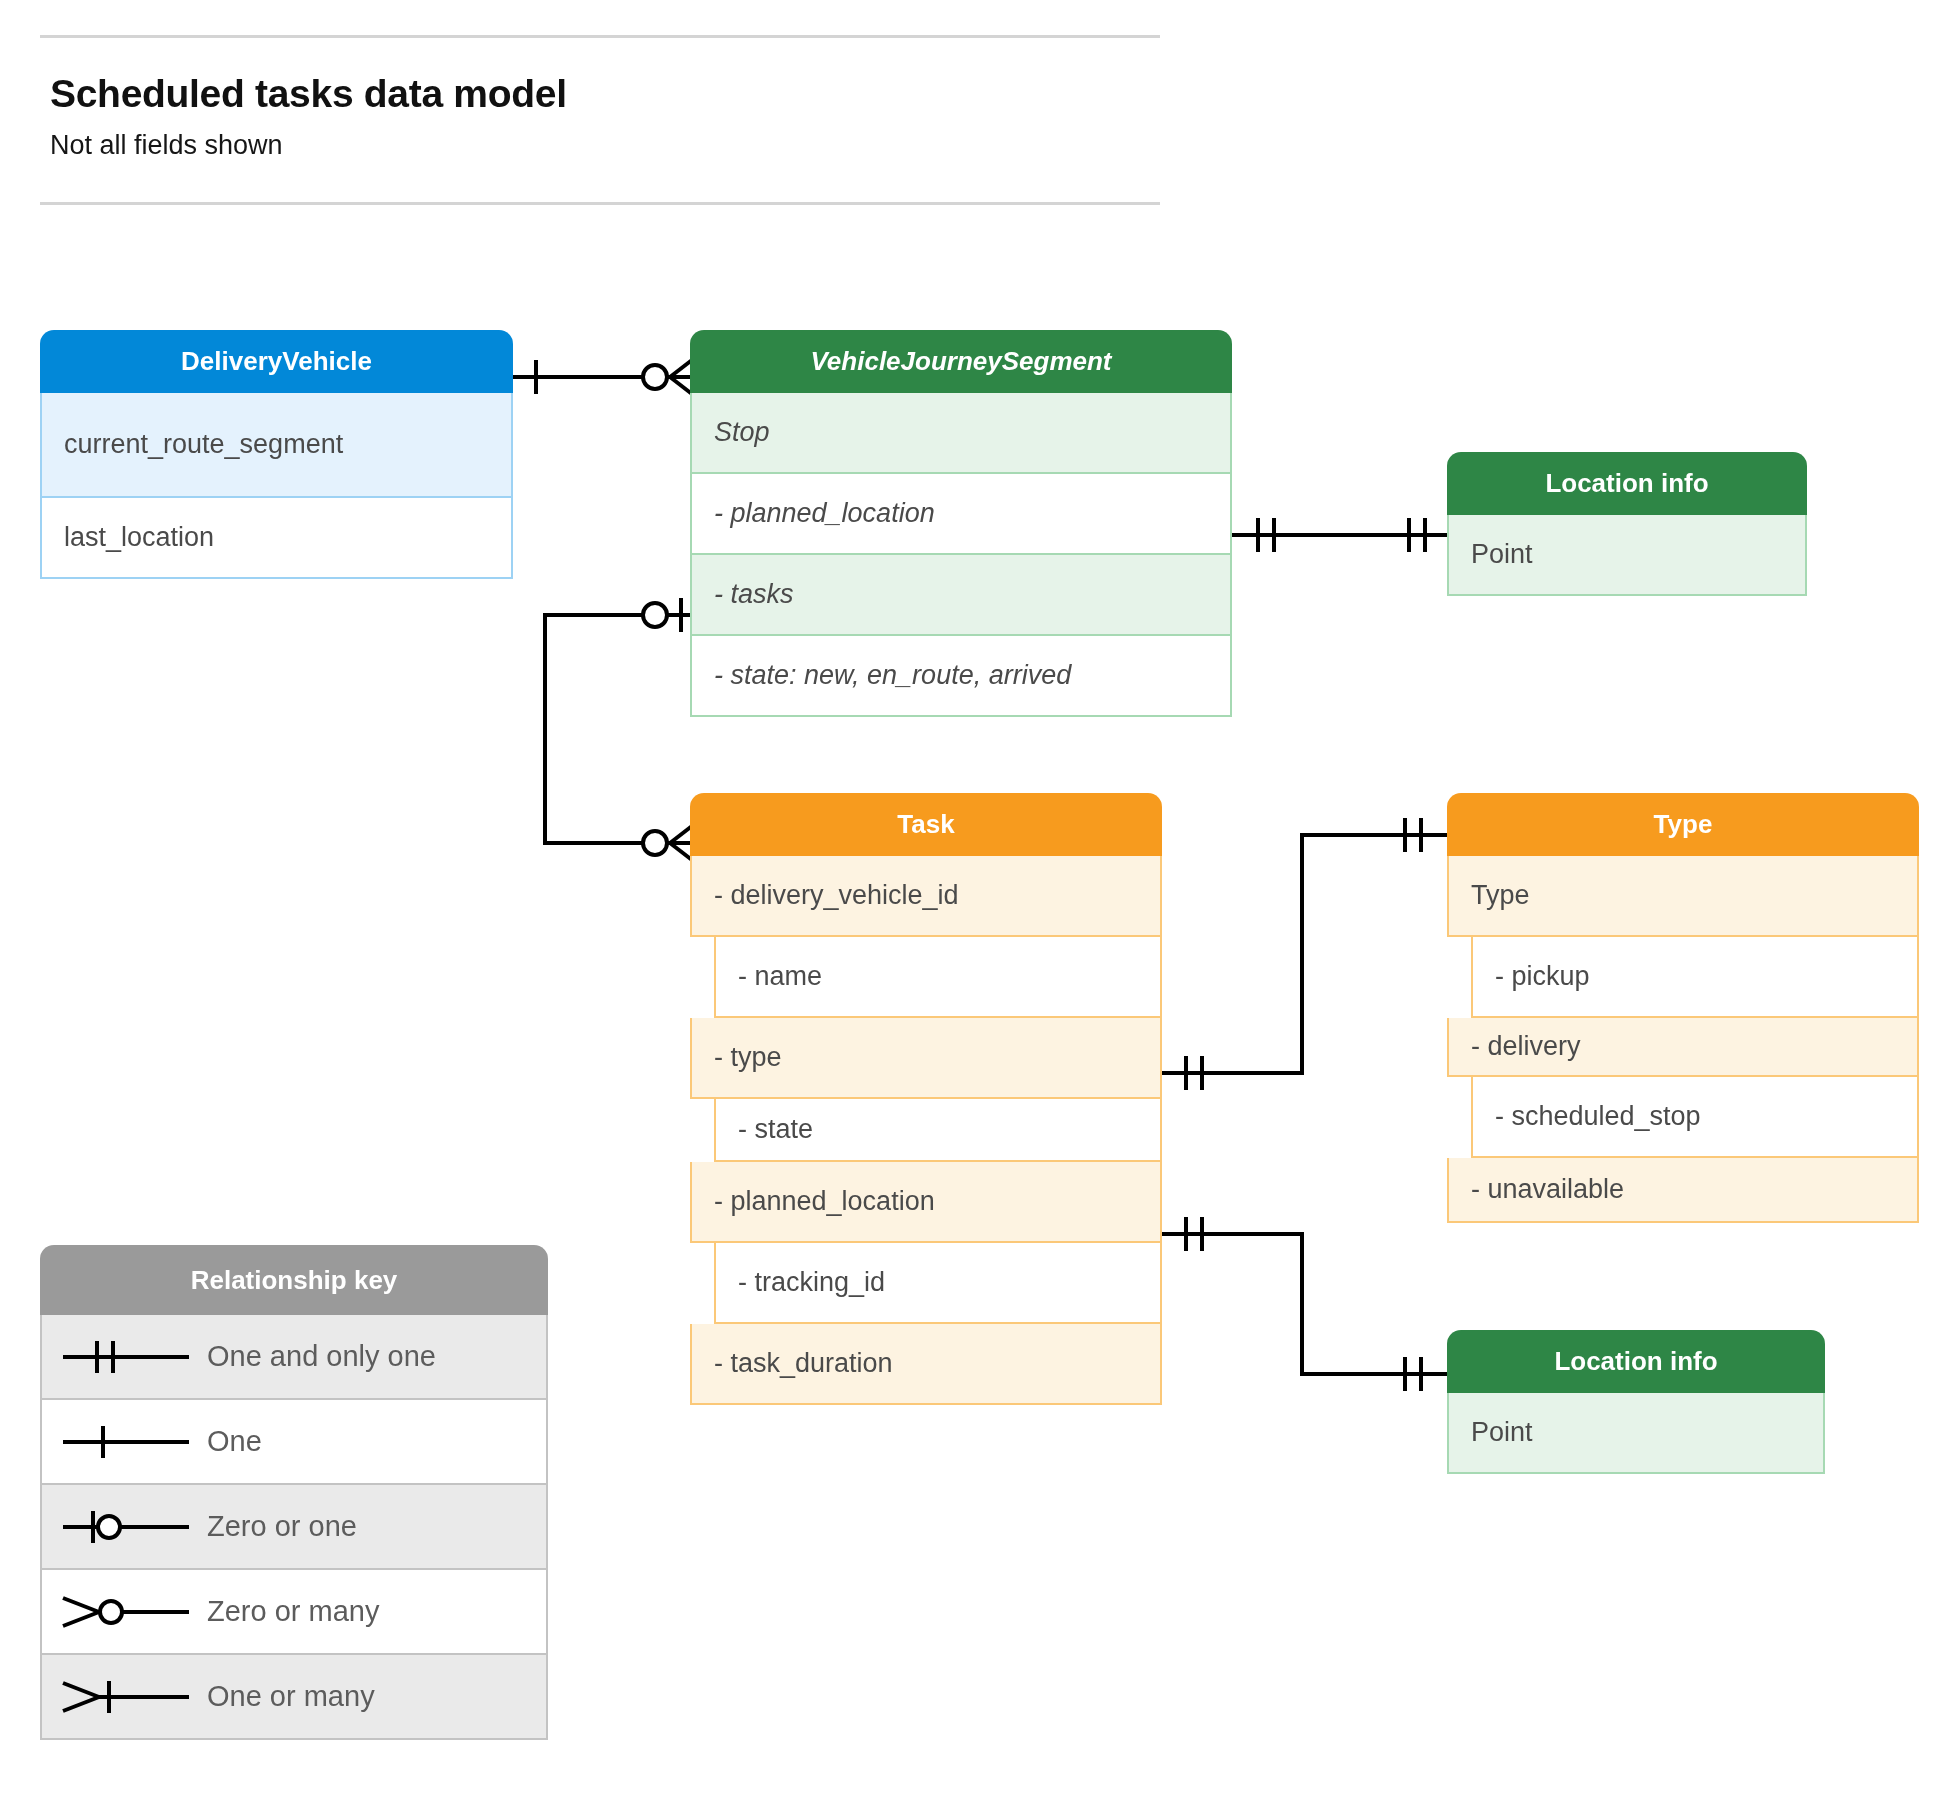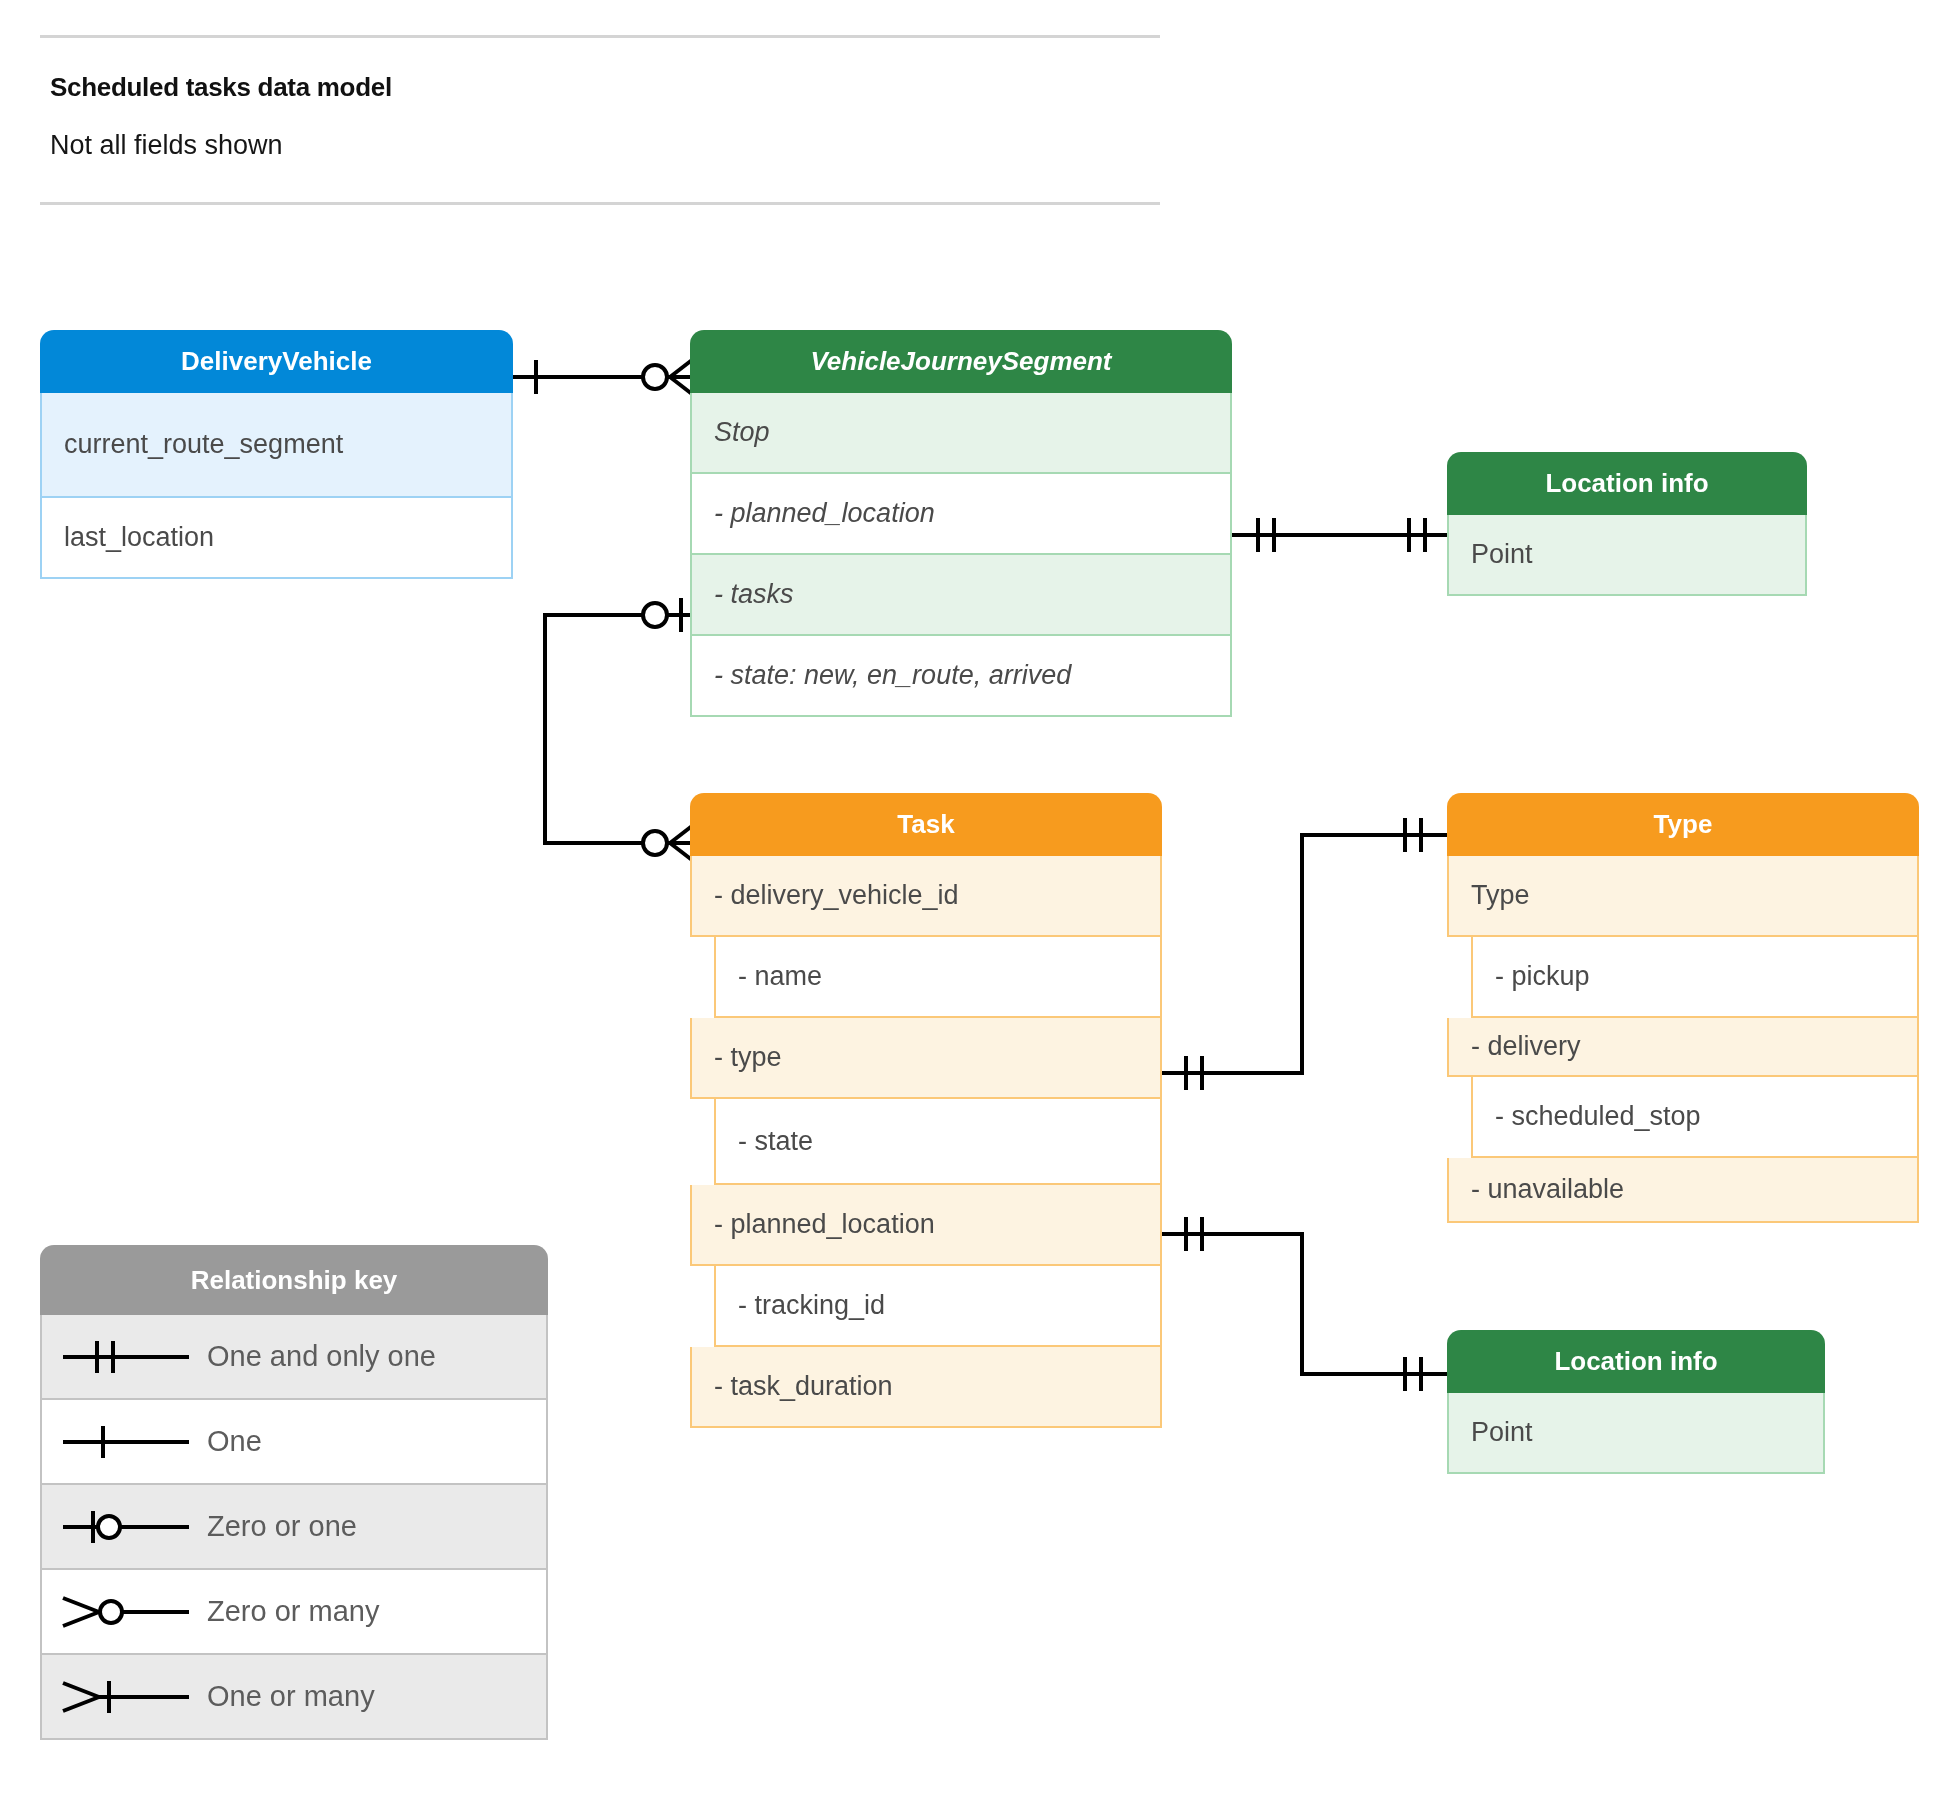--- a/index.html
+++ b/index.html
@@ -24,21 +24,21 @@
     height: 3px;
     background: #d4d4d4;
   }
   #rule-top { top: 35px; }
   #rule-bottom { top: 202px; }
 
   #page-title {
     position: absolute;
     left: 50px;
     top: 72px;
-    font-size: 26px;
+    font-size: 39px;
     font-weight: bold;
     color: #111111;
     letter-spacing: -0.3px;
     white-space: nowrap;
   }
   #page-subtitle {
     position: absolute;
     left: 50px;
     top: 130px;
     font-size: 27px;
@@ -187,21 +187,21 @@
   <div class="entity t-green" style="left:1447px; top:452px; width:360px;">
     <div class="ent-head" style="height:63px;">Location info</div>
     <div class="ent-row alt" style="height:81px;">Point</div>
   </div>
 
   <div class="entity t-orange" style="left:690px; top:793px; width:472px;">
     <div class="ent-head" style="height:63px;">Task</div>
     <div class="ent-row alt" style="height:81px;">- delivery_vehicle_id</div>
     <div class="ent-row plain" style="height:81px;">- name</div>
     <div class="ent-row alt" style="height:81px;">- type</div>
-    <div class="ent-row plain" style="height:86px;">- state</div>
+    <div class="ent-row plain" style="height:63px;">- state</div>
     <div class="ent-row alt" style="height:81px;">- planned_location</div>
     <div class="ent-row plain" style="height:81px;">- tracking_id</div>
     <div class="ent-row alt" style="height:81px;">- task_duration</div>
   </div>
 
   <div class="entity t-orange" style="left:1447px; top:793px; width:472px;">
     <div class="ent-head" style="height:63px;">Type</div>
     <div class="ent-row alt" style="height:81px;">Type</div>
     <div class="ent-row plain" style="height:81px;">-   pickup</div>
     <div class="ent-row alt" style="height:59px;">-   delivery</div>

